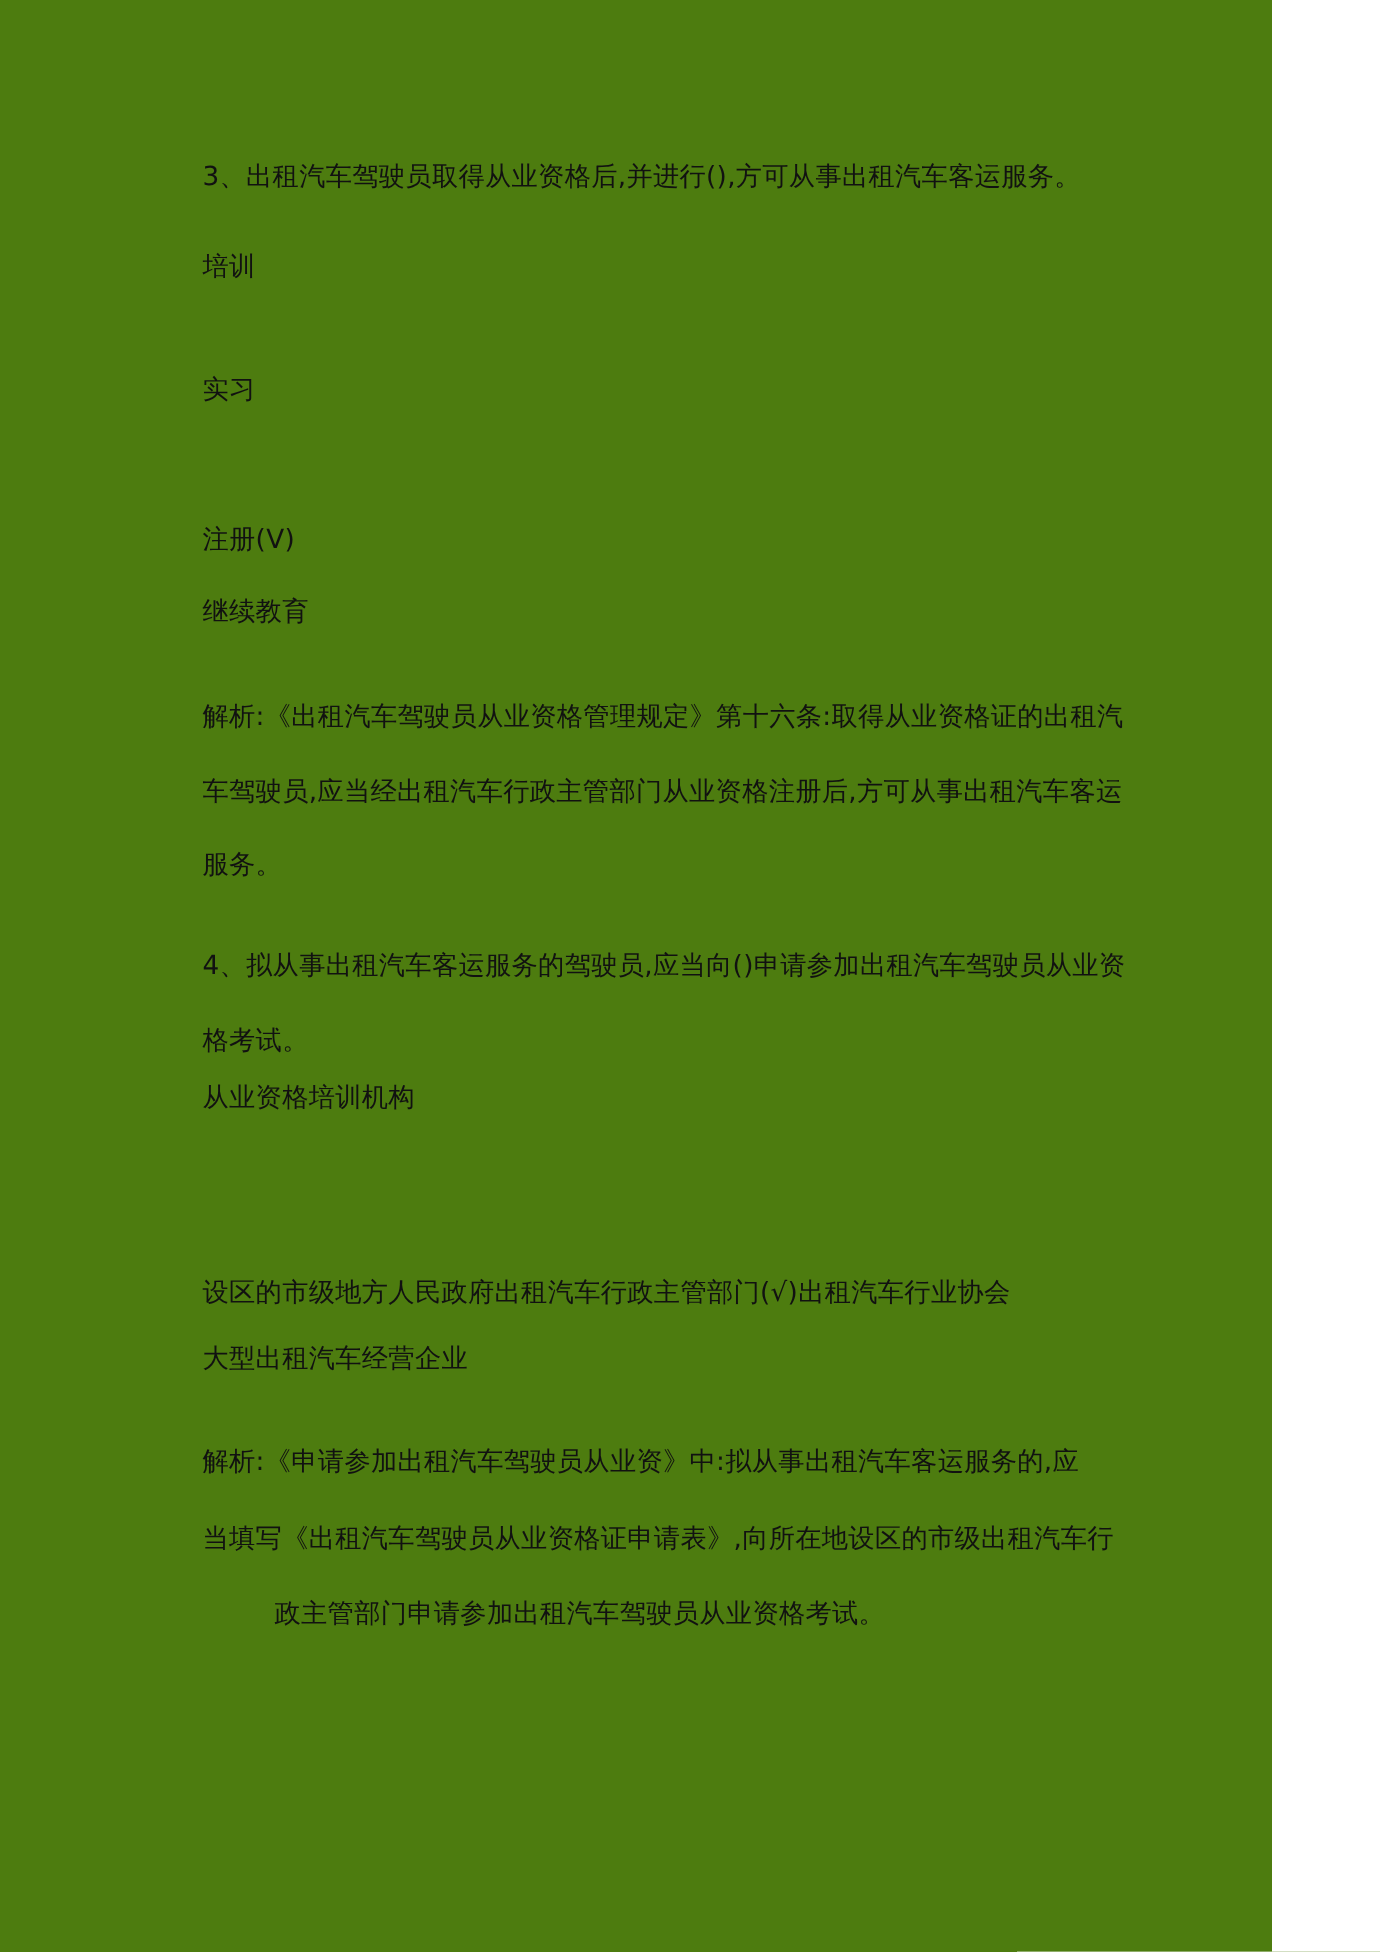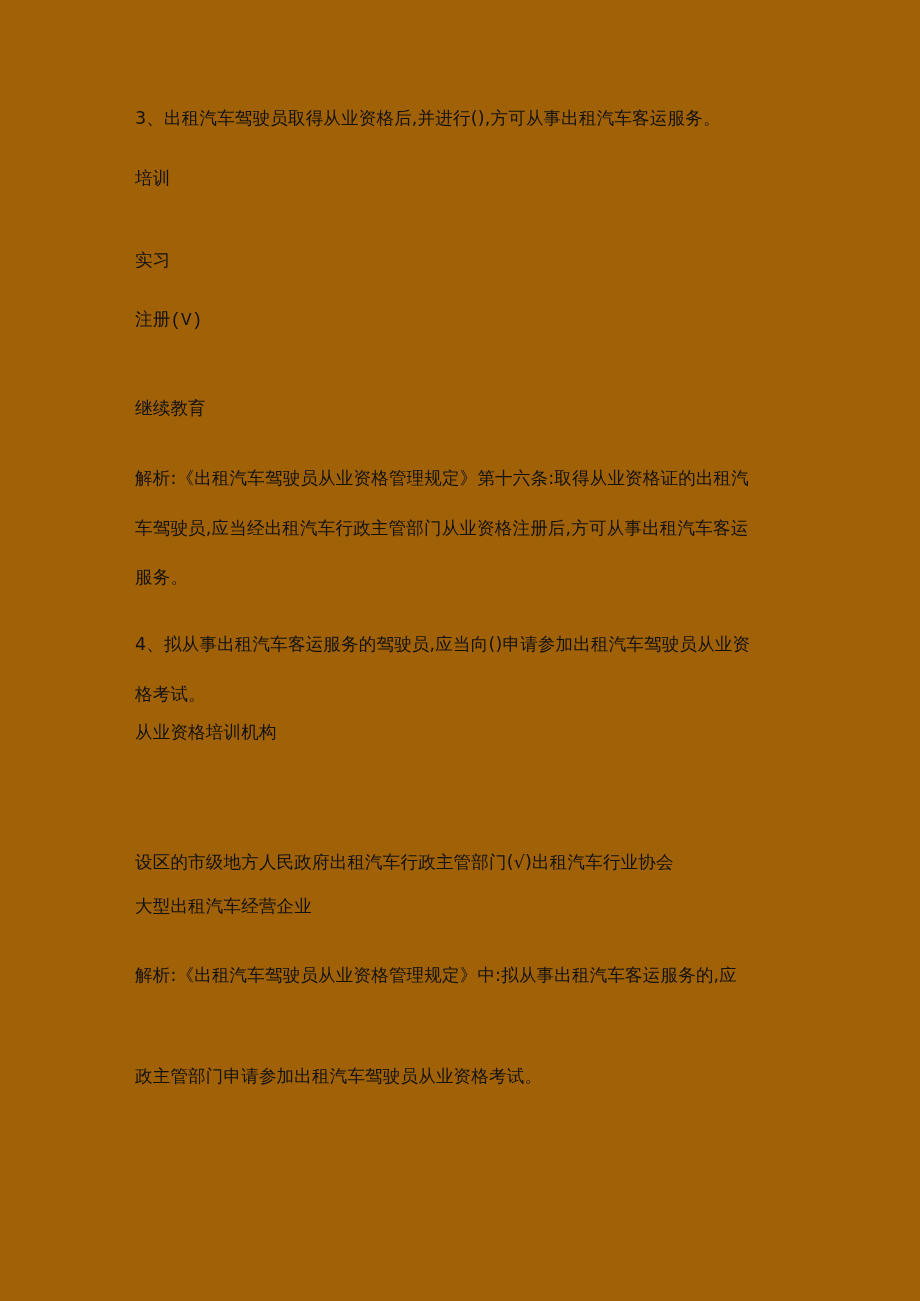--- a/index.html
+++ b/index.html
@@ -12,52 +12,53 @@
       height: 1301px;
       position: relative;
       overflow: hidden;
       font-family: "DejaVu Sans", "Liberation Sans", sans-serif;
       color: #111111;
     }
     .page {
       position: absolute;
       left: 0;
       top: 0;
-      width: 920px;
+      width: 848px;
       height: 1301px;
-      background: #a16207;
+      background: #4d7c0f;
     }
     .line {
       position: absolute;
       left: 135px;
       font-size: 17.5px;
       line-height: 24px;
       white-space: nowrap;
       letter-spacing: 0.2px;
     }
   </style>
 </head>
 <body>
 
 <div class="page">
 
   <div class="line" style="top:106px;">3、出租汽车驾驶员取得从业资格后,并进行(),方可从事出租汽车客运服务。</div>
 
   <div class="line" style="top:166px;">培训</div>
   <div class="line" style="top:248px;">实习</div>
-  <div class="line" style="top:308px;font-family:Liberation Mono, monospace;">注册(V)</div>
+  <div class="line" style="top:348px;">注册(V)</div>
   <div class="line" style="top:396px;">继续教育</div>
 
   <div class="line" style="top:466px;">解析:《出租汽车驾驶员从业资格管理规定》第十六条:取得从业资格证的出租汽</div>
   <div class="line" style="top:516px;">车驾驶员,应当经出租汽车行政主管部门从业资格注册后,方可从事出租汽车客运</div>
   <div class="line" style="top:565px;">服务。</div>
 
   <div class="line" style="top:632px;">4、拟从事出租汽车客运服务的驾驶员,应当向()申请参加出租汽车驾驶员从业资</div>
   <div class="line" style="top:683px;font-family:Liberation Mono, monospace;">格考试。</div>
 
   <div class="line" style="top:720px;">从业资格培训机构</div>
   <div class="line" style="top:850px;">设区的市级地方人民政府出租汽车行政主管部门(√)出租汽车行业协会</div>
   <div class="line" style="top:894px;">大型出租汽车经营企业</div>
 
-  <div class="line" style="top:963px;">解析:《出租汽车驾驶员从业资格管理规定》中:拟从事出租汽车客运服务的,应</div>
-  <div class="line" style="top:1064px;">政主管部门申请参加出租汽车驾驶员从业资格考试。</div>
+  <div class="line" style="top:963px;">解析:《申请参加出租汽车驾驶员从业资》中:拟从事出租汽车客运服务的,应</div>
+  <div class="line" style="top:1014px;">当填写《出租汽车驾驶员从业资格证申请表》,向所在地设区的市级出租汽车行</div>
+  <div class="line" style="top:1064px;margin-left:48px;">政主管部门申请参加出租汽车驾驶员从业资格考试。</div>
 
 </div>
 
 </body></html>

